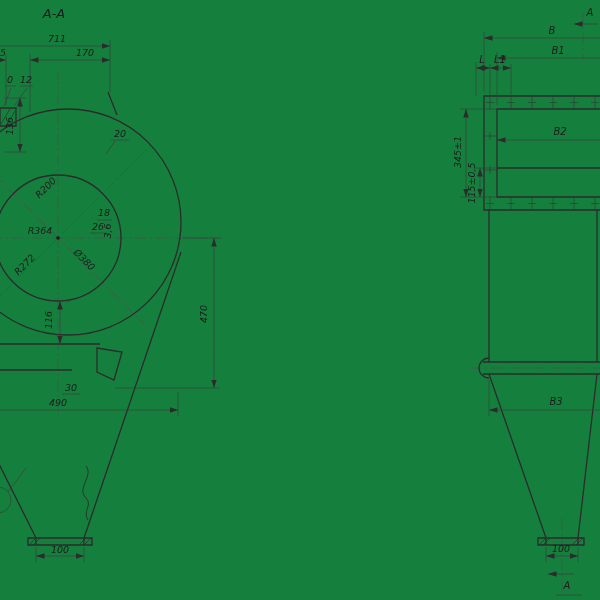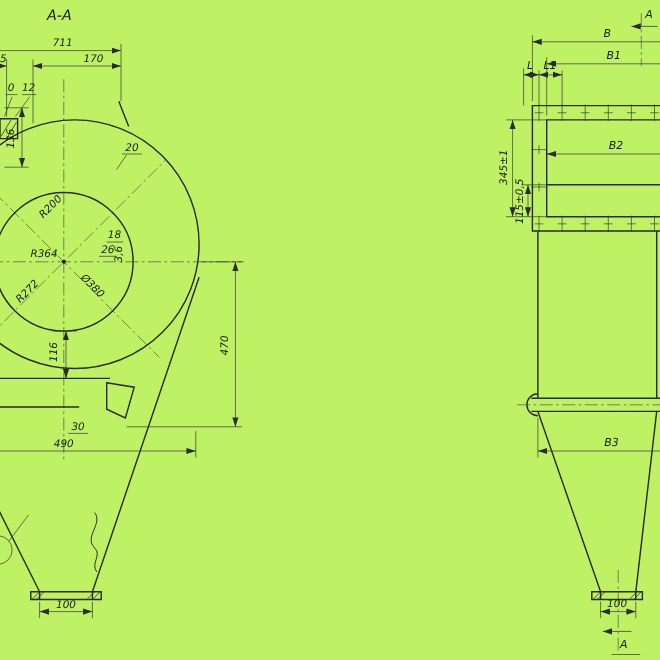--- a/index.html
+++ b/index.html
@@ -1,16 +1,16 @@
 <!DOCTYPE html>
 <html><head>
 <meta charset="utf-8">
 <style>
   html,body{margin:0;padding:0;background:#ffffff;}
-  .canvas{position:relative;width:600px;height:600px;background:#bef264;overflow:hidden;
+  .canvas{position:relative;width:600px;height:600px;background:#15803d;overflow:hidden;
           font-family:"DejaVu Sans",sans-serif;}
   svg{position:absolute;left:0;top:0;}
   svg text{font-family:"DejaVu Sans",sans-serif;font-style:italic;font-size:9.5px;
            fill:#1b1b1b;text-anchor:middle;}
   svg text.t13{font-size:13px;}
   svg text.t10{font-size:10px;}
   .main{stroke:#2b2b2b;stroke-width:1.3;fill:none;}
   .thin{stroke:#3a3a3a;stroke-width:.65;fill:none;}
   .dim{stroke:#3a3a3a;stroke-width:.65;fill:none;marker-start:url(#arr);marker-end:url(#arr);}
   .dims{stroke:#3a3a3a;stroke-width:.7;fill:none;marker-start:url(#arr);}

